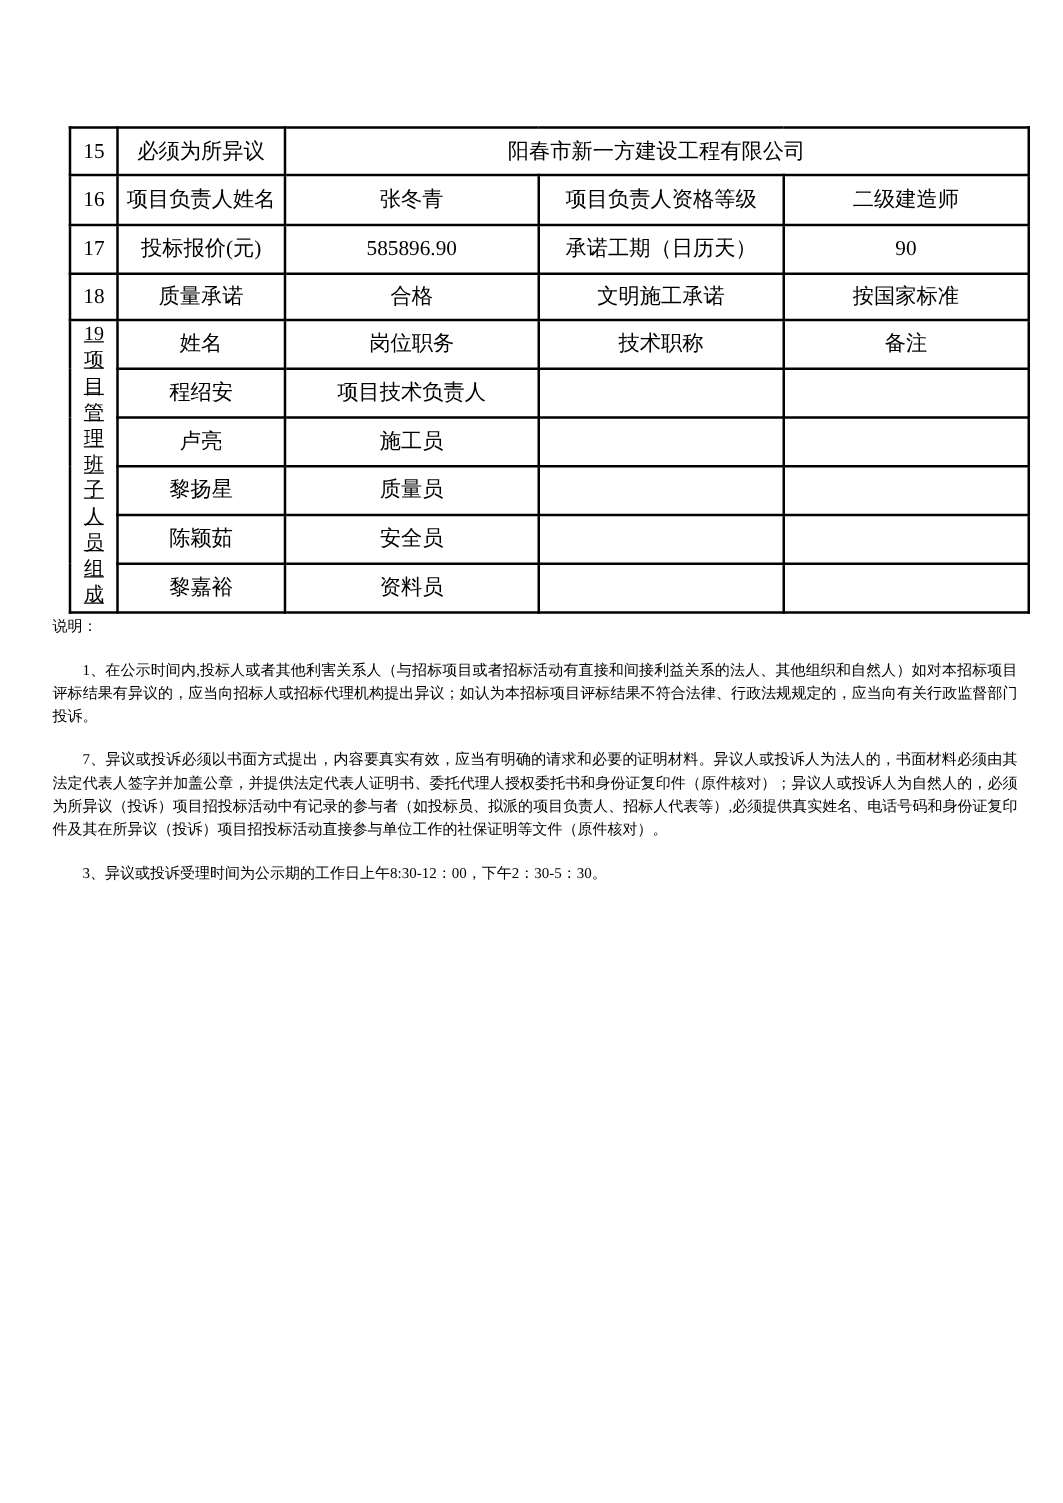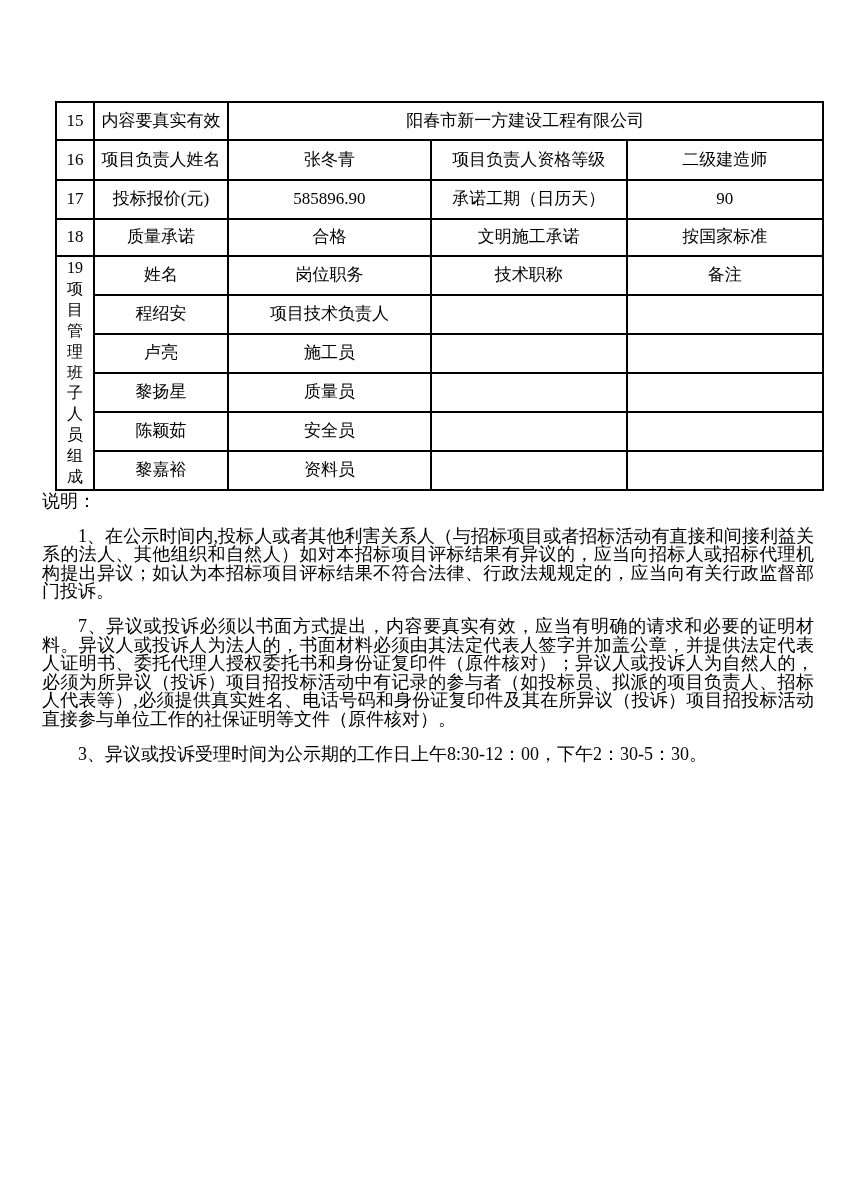--- a/index.html
+++ b/index.html
@@ -23,26 +23,26 @@
   tr.r15{height:38px}
   tr.r16{height:40px}
   tr.r17{height:39px}
   tr.r18{height:37px}
   tr.sub{height:39px}
 
   td.vcell{padding:3px 0;vertical-align:top;}
   .vwrap{
     width:19px;margin:0 auto;
     font-size:16px;line-height:20.9px;
-    word-break:break-all;text-align:center;
+    word-break:break-all;text-align:center;text-decoration:underline;
   }
 
   .notes{
     position:absolute;left:42px;top:492px;width:772px;
-    font-size:18px;line-height:18.6px;text-align:justify;
+    font-size:12px;line-height:18.6px;text-align:justify;
   }
   .notes .heading{margin:0 0 1px 0;}
   .notes p.item{margin:16px 0 4px 0;text-indent:2em;}
 </style>
 </head>
 <body>
 
 <div class="page">
 
   <table class="bid">
@@ -50,21 +50,21 @@
       <col style="width:37px">
         <col style="width:129px">
         <col style="width:197px">
         <col style="width:189px">
         <col style="width:190px">
     </colgroup>
 
     <tbody>
         <tr class="r15">
       <td>15</td>
-      <td>内容要真实有效</td>
+      <td>必须为所异议</td>
       <td colspan="3">阳春市新一方建设工程有限公司</td>
     </tr>
 
     <tr class="r16">
       <td>16</td>
       <td>项目负责人姓名</td>
       <td>张冬青</td>
       <td>项目负责人资格等级</td>
       <td>二级建造师</td>
     </tr>

